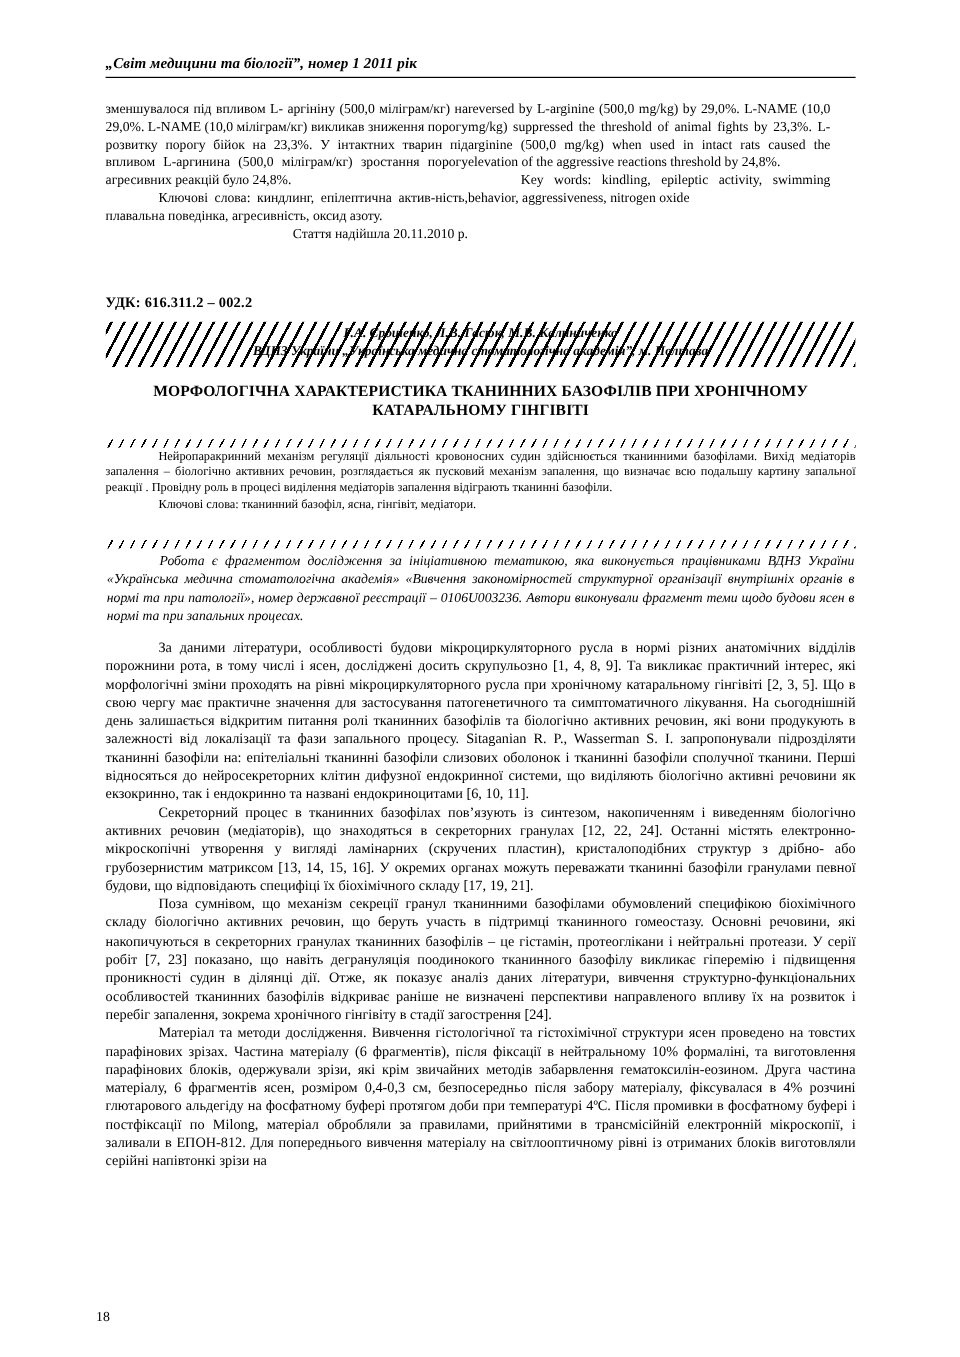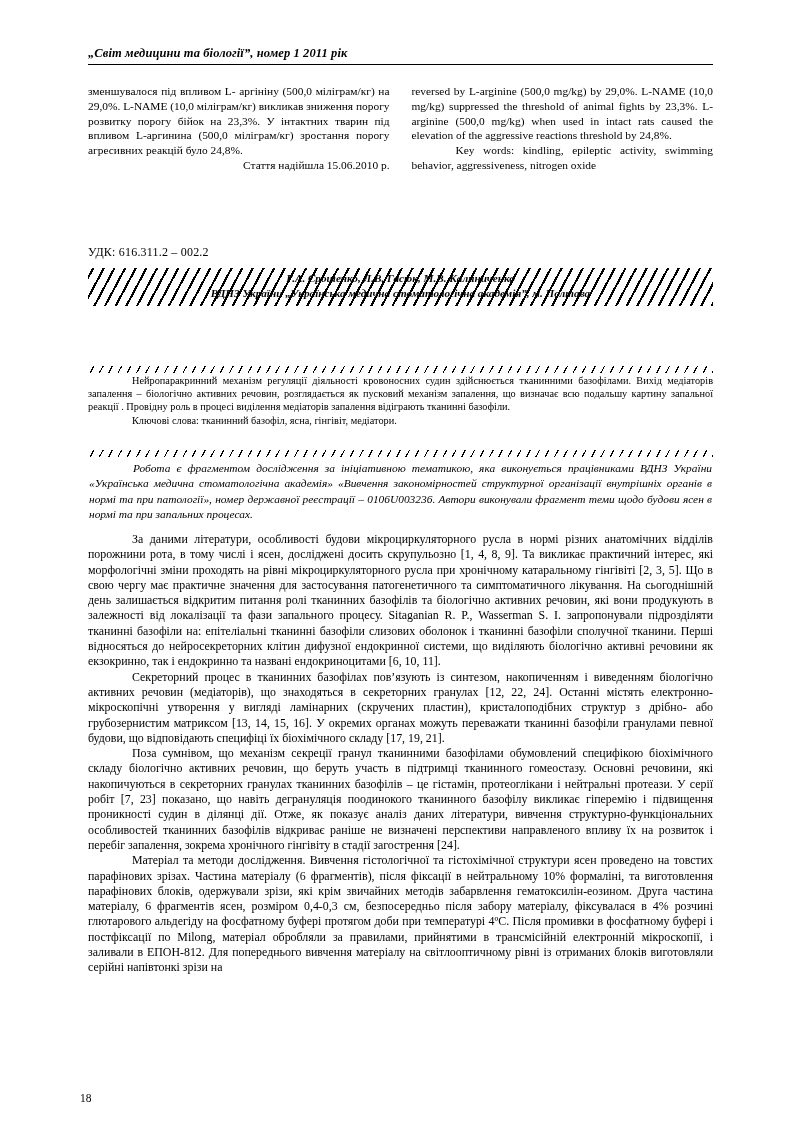--- a/index.html
+++ b/index.html
@@ -42,21 +42,20 @@
     border-bottom: 1.6px solid #000;
     width: 625px;
   }
   
   .cols {
     position: absolute;
     left: 88px;
     top: 84px;
     width: 625px;
     display: flex;
-    gap: 22px;
   }
   .col {
     width: 302px;
     font-size: 11.4px;
     line-height: 1.30;
     text-align: justify;
   }
   .col p {
     margin: 0;
   }
@@ -66,21 +65,21 @@
   .right-al {
     text-align: right;
   }
   b, .b { font-weight: normal; }
   
   .udc {
     position: absolute;
     left: 88px;
     top: 245px;
     font-size: 12px;
-    font-weight: normal;
+    font-weight: bold;
     letter-spacing: 0.2px;
   }
   
   .hatch-band {
     position: absolute;
     left: 88px;
     top: 268px;
     width: 625px;
     height: 38px;
     overflow: hidden;
@@ -183,40 +182,45 @@
 
   <div class="runhead">
     <div class="runhead-text">„Світ медицини та біології”, номер 1 2011 рік</div>
     <div class="runhead-rule"></div>
   </div>
 
   <div class="cols">
 
     <div class="col">
       <p>зменшувалося під впливом L- аргініну (500,0 міліграм/кг) на 29,0%. L-NAME (10,0 міліграм/кг) викликав зниження порогу розвитку порогу бійок на 23,3%. У інтактних тварин під впливом L-аргинина (500,0 міліграм/кг) зростання порогу агресивних реакцій було 24,8%.</p>
-      <p class="right-al">Стаття надійшла 15.06.2010 р.</p>
+      <p class="ind"><b>Ключові слова</b><span>: киндлинг, епілептична актив-ність, плавальна поведінка, агресивність, оксид азоту.</span></p>
+      <p class="right-al">Стаття надійшла 20.11.2010 р.</p>
     </div>
 
     <div class="col">
       <p>reversed by L-arginine (500,0 mg/kg) by 29,0%. L-NAME (10,0 mg/kg) suppressed the threshold of animal fights by 23,3%. L- arginine (500,0 mg/kg) when used in intact rats caused the elevation of the aggressive reactions threshold by 24,8%.</p>
       <p class="ind"><b>Key words:</b><span> kindling, epileptic activity, swimming behavior, aggressiveness, nitrogen oxide</span></p>
     </div>
 
   </div>
 
   <div class="udc">УДК: 616.311.2 – 002.2</div>
 
   <div class="hatch-band">
     <div class="authors">
       <div>Г.А. Єрошенко, Л.В. Гасюк, М.В. Калиниченко</div>
       <div>ВДНЗ України „Українська медична стоматологічна академія”, м. Полтава</div>
     </div>
     <div class="hatch-overlay"></div>
   </div>
 
+  <div class="title">
+    <div>МОРФОЛОГІЧНА ХАРАКТЕРИСТИКА ТКАНИННИХ БАЗОФІЛІВ ПРИ ХРОНІЧНОМУ</div>
+    <div>КАТАРАЛЬНОМУ ГІНГІВІТІ</div>
+  </div>
 
   <div class="hatch-rule" style="top:366px;"></div>
 
   <div class="abstract">
     <p class="ind">Нейропаракринний механізм регуляції діяльності кровоносних судин здійснюється тканинними базофілами. Вихід медіаторів запалення – біологічно активних речовин, розглядається як пусковий механізм запалення, що визначає всю подальшу картину запальної реакції . Провідну роль в процесі виділення медіаторів запалення відіграють тканинні базофіли.</p>
     <p class="ind kw"><b>Ключові слова:</b><span> тканинний базофіл, ясна, гінгівіт, медіатори.</span></p>
   </div>
 
   <div class="hatch-rule" style="top:450px;"></div>
 

